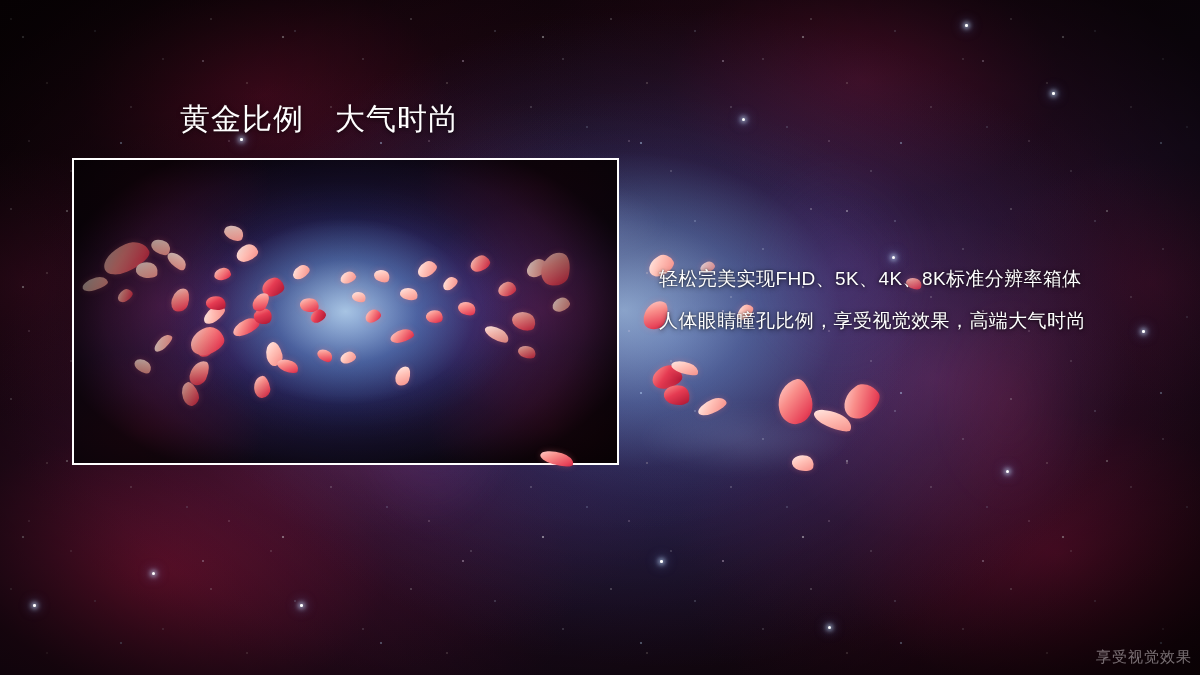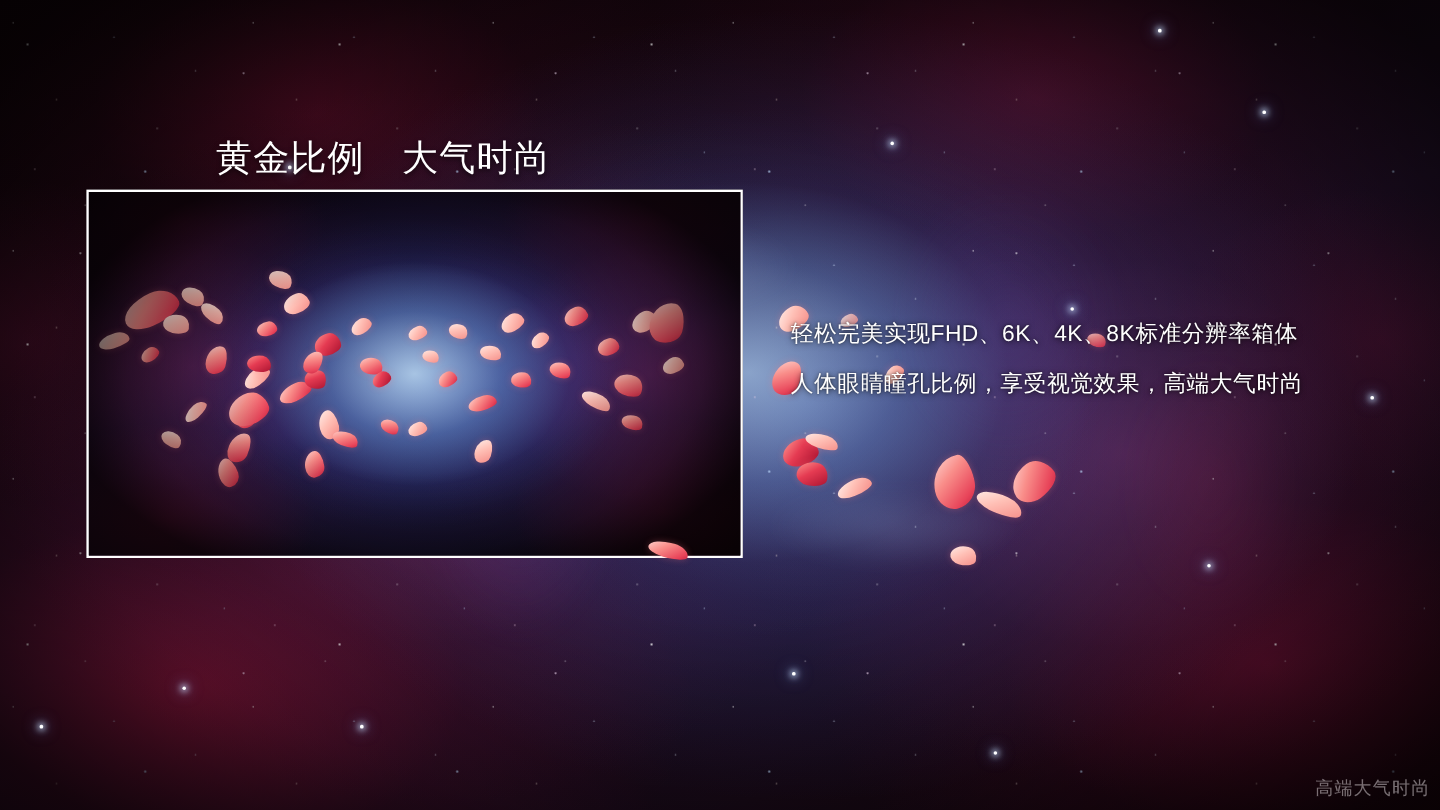--- a/index.html
+++ b/index.html
@@ -130,21 +130,21 @@
   .photo-vignette {
     position: absolute;
     inset: 0;
     background: radial-gradient(ellipse 300px 185px at 50% 50%, rgba(0,0,0,0) 45%, rgba(0,0,0,0.38) 80%, rgba(0,0,0,0.78) 100%);
   }
 
   
   #title {
     position: absolute;
     left: 180px;
-    top: 116px;
+    top: 102px;
     font-size: 30px;
     line-height: 1.15;
     color: #ffffff;
     letter-spacing: 1px;
     white-space: pre;
     text-shadow: 0 1px 4px rgba(0,0,0,0.65);
   }
   #body-text {
     position: absolute;
     left: 659px;
@@ -260,19 +260,19 @@
     <div class="petal pale" style="left:60px;top:200px;width:18px;height:12px;transform:rotate(36deg);"></div>
 
     <div class="photo-vignette"></div>
   </div>
 
   <div class="petal" style="left:540px;top:452px;width:34px;height:13px;transform:rotate(16deg);"></div>
 
   <div id="title">黄金比例　大气时尚</div>
 
   <div id="body-text">
-    <div class="line">轻松完美实现FHD、6K、4K、8K标准分辨率箱体</div>
+    <div class="line">轻松完美实现FHD、5K、4K、8K标准分辨率箱体</div>
     <div class="line">人体眼睛瞳孔比例，享受视觉效果，高端大气时尚</div>
   </div>
 
-  <div id="watermark">高端大气时尚</div>
+  <div id="watermark">享受视觉效果</div>
 
 </div>
 
 </body></html>

